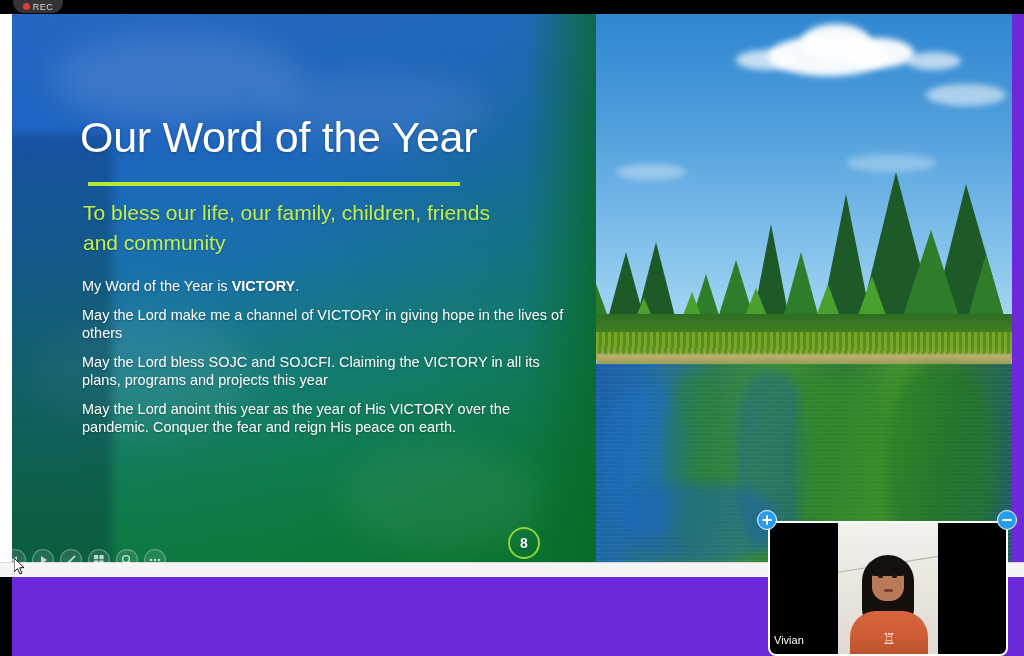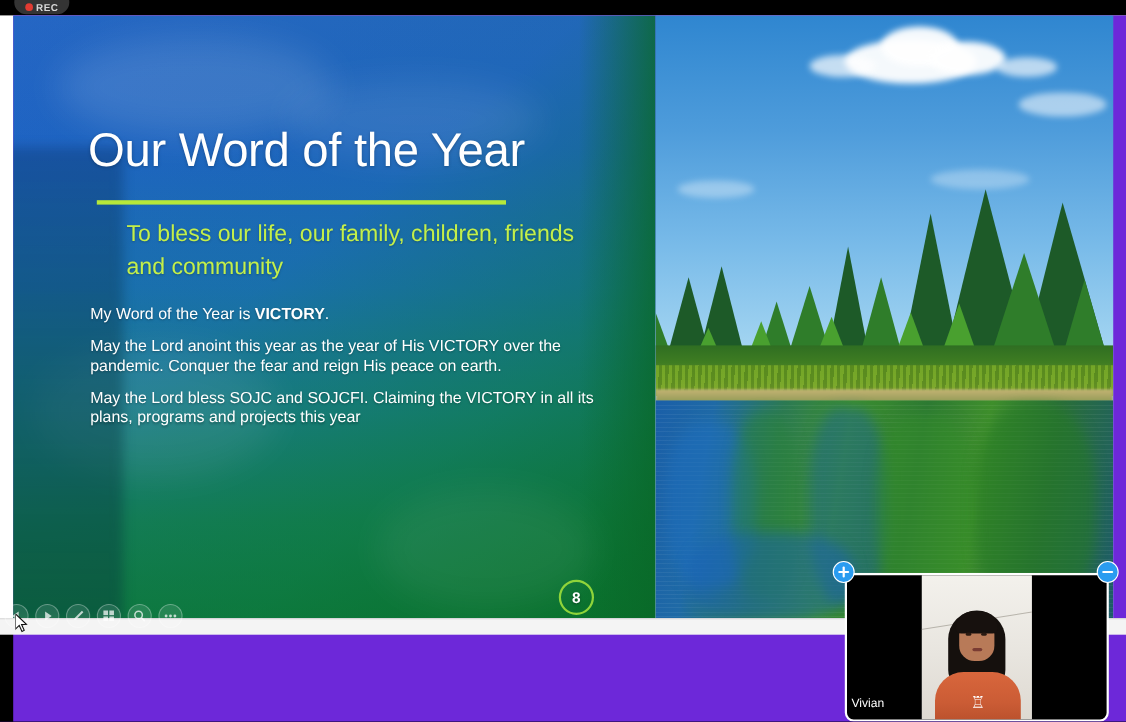--- a/index.html
+++ b/index.html
@@ -50,21 +50,21 @@
   }
   #rec-dot {
     width: 7px; height: 7px;
     border-radius: 50%;
     background: #e23b32;
     margin-bottom: 2px;
   }
   #rec-label {
     color: #d8d8d8;
     font-size: 9px;
-    font-weight: bold;
+    font-weight: normal;
     letter-spacing: 0.5px;
     line-height: 10px;
   }
 
   
   #slide {
     position: absolute;
     left: 12px;
     top: 14px;
     width: 1000px;
@@ -217,21 +217,20 @@
   #slide-subtitle {
     position: absolute;
     left: 71px;
     top: 184px;
     width: 420px;
     color: #c3ef4a;
     font-size: 21px;
     font-weight: 400;
     line-height: 30px;
     text-shadow: 0 1px 2px rgba(0,0,0,0.25);
-    margin-left: 32px;
   }
   #slide-body {
     position: absolute;
     left: 70px;
     top: 263px;
     width: 500px;
   }
   #slide-body p {
     margin: 0 13px 11px 0;
     color: #ffffff;
@@ -500,22 +499,23 @@
         <div class="reflect r6"></div>
       </div>
     </div>
 
     <div id="slide-title">Our Word of the Year</div>
     <div id="title-rule"></div>
     <div id="slide-subtitle">To bless our life, our family, children, friends and community</div>
 
     <div id="slide-body">
       <p><span>My Word of the Year is </span><b>VICTORY</b><span>.</span></p>
+      <p>May the Lord make me a channel of VICTORY in giving hope in the lives of others</p>
+      <p>May the Lord bless SOJC and SOJCFI. Claiming the VICTORY in all its plans, programs and projects this year</p>
       <p>May the Lord anoint this year as the year of His VICTORY over the pandemic. Conquer the fear and reign His peace on earth.</p>
-      <p>May the Lord bless SOJC and SOJCFI. Claiming the VICTORY in all its plans, programs and projects this year</p>
     </div>
 
     <div id="slide-number">8</div>
   </div>
 
   <div id="pres-toolbar">
     <div class="tb-btn">
       <svg width="10" height="10" viewBox="0 0 10 10">
         <polygon class="tb-ico" points="7,1 7,9 1,5"></polygon>
       </svg>

